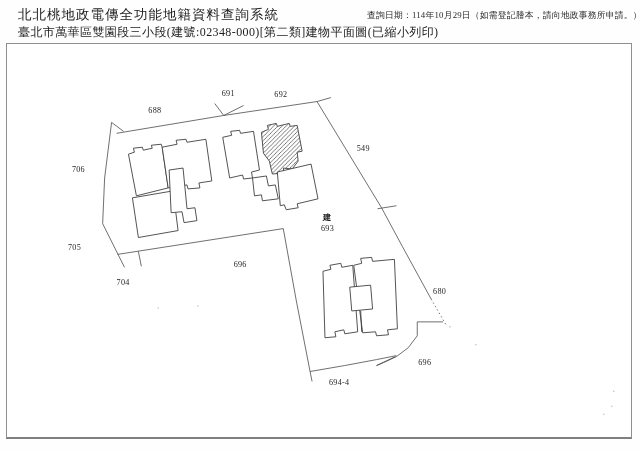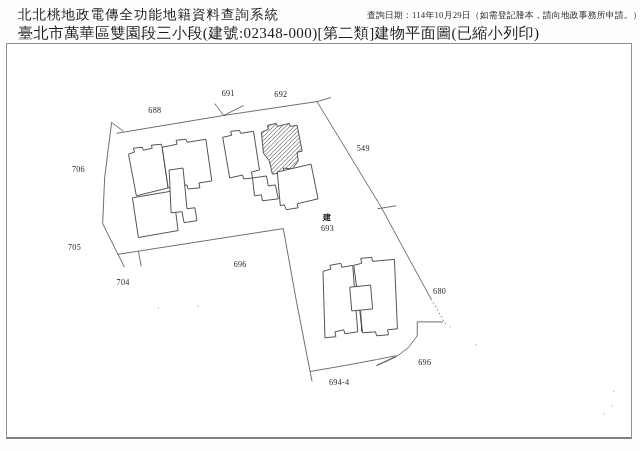--- a/index.html
+++ b/index.html
@@ -11,21 +11,21 @@
   .hdr-title{
     position:absolute;left:18px;top:6px;
     font-size:13.5px;letter-spacing:1px;color:#1c1c1c;white-space:nowrap;
   }
   .hdr-query{
     position:absolute;left:367px;top:10px;
     font-size:8.8px;color:#2a2a2a;white-space:nowrap;letter-spacing:0.2px;
   }
   .hdr-sub{
     position:absolute;left:18px;top:24px;
-    font-size:15px;letter-spacing:0.4px;color:#1c1c1c;white-space:nowrap;
+    font-size:12px;letter-spacing:0.4px;color:#1c1c1c;white-space:nowrap;
   }
   .map-frame{
     position:absolute;left:6px;top:43px;width:626px;height:396px;
     box-sizing:border-box;
     border:1.6px solid #8f8f8f;
     border-bottom:2.5px solid #808080;
     background:#ffffff;
   }
   .map-frame svg{display:block;width:100%;height:100%;}
 </style>

